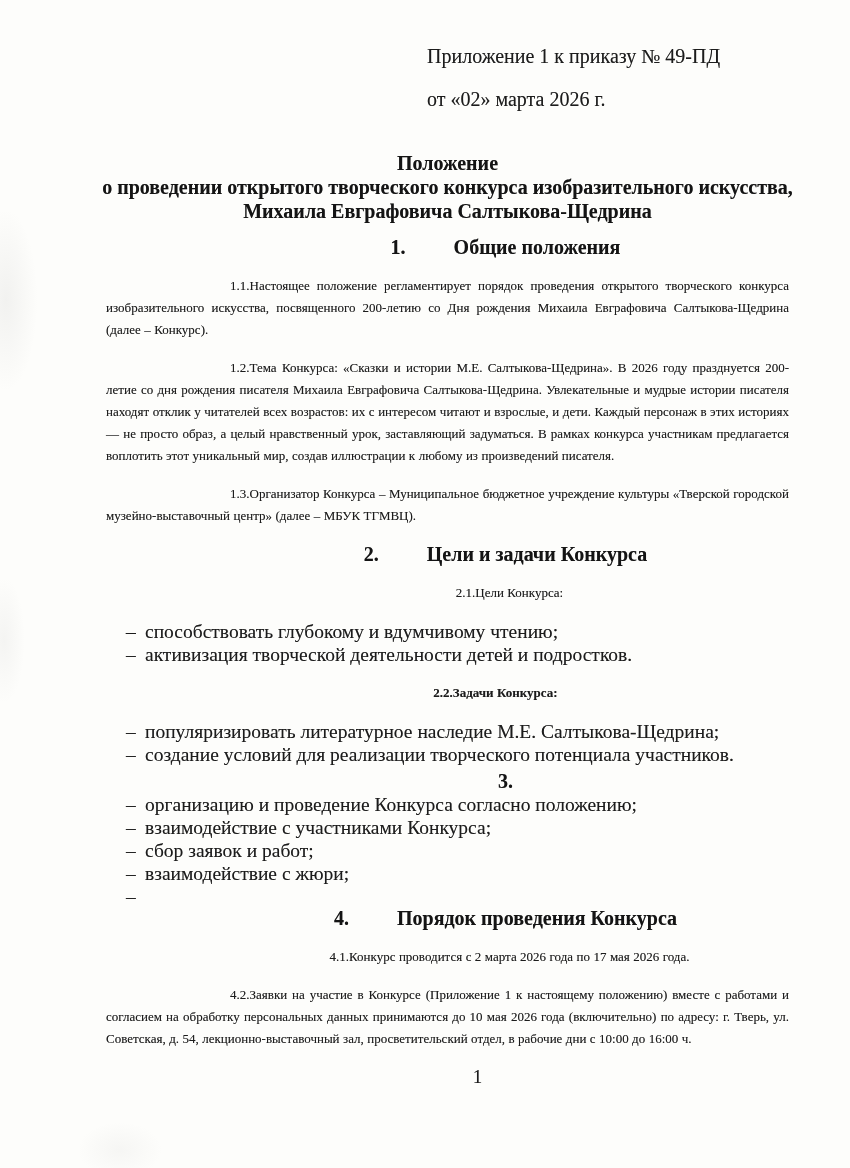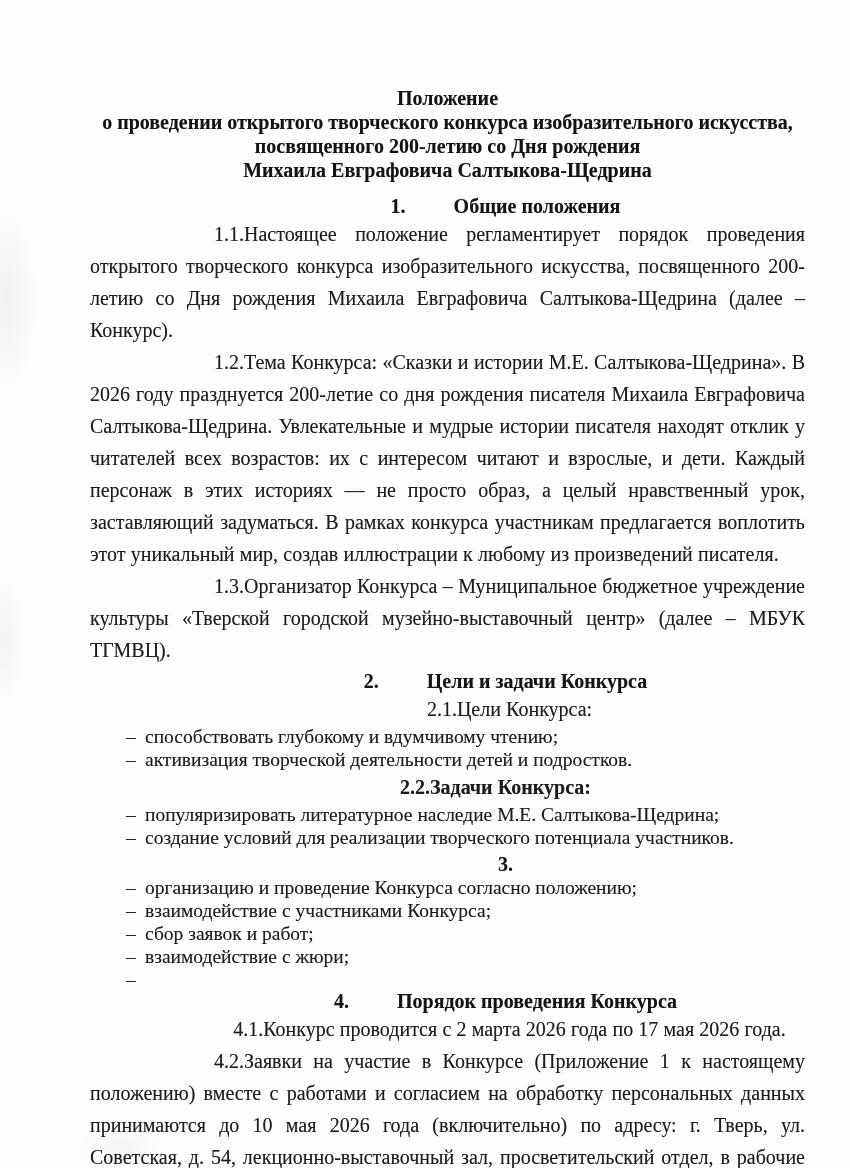--- a/index.html
+++ b/index.html
@@ -22,21 +22,21 @@
   .header .hline{margin:0 0 21px 0;white-space:nowrap;}
   .title{margin-top:41px;text-align:center;font-weight:bold;font-size:20px;line-height:24px;color:#141414;}
   .sec-h{
     display:flex;justify-content:center;gap:48px;
     font-weight:bold;font-size:20px;line-height:23px;color:#141414;
     margin:4px 0 0 0;transform:translateX(58px);
   }
   .sec-h.first{margin-top:13px;}
   .sec-h.spaced{margin-top:22px;}
   .para{
-    margin:0;font-size:20px;line-height:32px;
+    margin:16px;font-size:13px;line-height:22px;
     text-align:justify;text-indent:62px;word-spacing:0.2px;
   }
   .para.oneline{text-align:center;}
   .para.ind48{text-indent:48px;font-weight:bold;}
   .pnum{display:inline-block;}
   .w75{min-width:75px;}
   .w50{min-width:50px;}
   .w40{min-width:40px;}
   .w34{min-width:34px;}
   .bullet{
@@ -48,25 +48,28 @@
     margin-top:16px;text-align:center;font-size:19px;line-height:22px;
     transform:translateX(30px);
     font-family:"Liberation Serif","DejaVu Serif",serif;
   }
 </style>
 </head>
 <body>
 
 <div class="page">
 
+  <div class="header">
+    <div class="hline">Приложение 1 к приказу № 49-ПД</div>
+    <div class="hline">от «02» марта 2026 г.</div>
+  </div>
 
   <div class="title">
     <div>Положение</div>
     <div>о проведении открытого творческого конкурса изобразительного искусства,</div>
-    <div>посвященного 200-летию со Дня рождения</div>
     <div>Михаила Евграфовича Салтыкова-Щедрина</div>
   </div>
 
   <div class="sec-h first">
     <span class="sec-num">1.</span>
     <span class="sec-t">Общие положения</span>
   </div>
   <p class="para"><span class="pnum w75">1.1.</span><span>Настоящее положение регламентирует порядок проведения открытого творческого конкурса изобразительного искусства, посвященного 200-летию со Дня рождения Михаила Евграфовича Салтыкова-Щедрина (далее – Конкурс).</span></p>
   <p class="para"><span class="pnum w75">1.2.</span><span>Тема Конкурса: «Сказки и истории М.Е. Салтыкова-Щедрина». В 2026 году празднуется 200-летие со дня рождения писателя Михаила Евграфовича Салтыкова-Щедрина. Увлекательные и мудрые истории писателя находят отклик у читателей всех возрастов: их с интересом читают и взрослые, и дети. Каждый персонаж в этих историях — не просто образ, а целый нравственный урок, заставляющий задуматься. В рамках конкурса участникам предлагается воплотить этот уникальный мир, создав иллюстрации к любому из произведений писателя.</span></p>
   <p class="para"><span class="pnum w75">1.3.</span><span>Организатор Конкурса – Муниципальное бюджетное учреждение культуры «Тверской городской музейно-выставочный центр» (далее – МБУК ТГМВЦ).</span></p>

